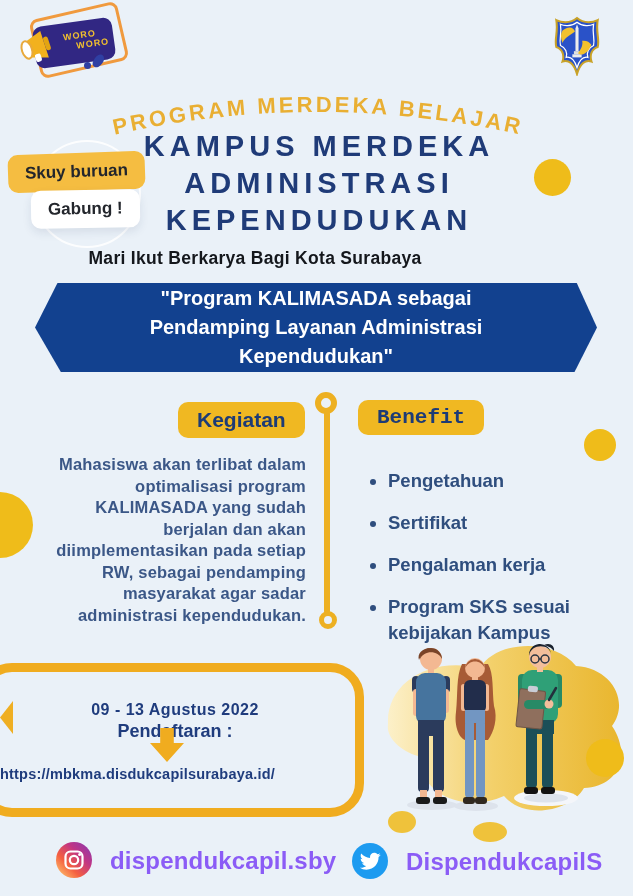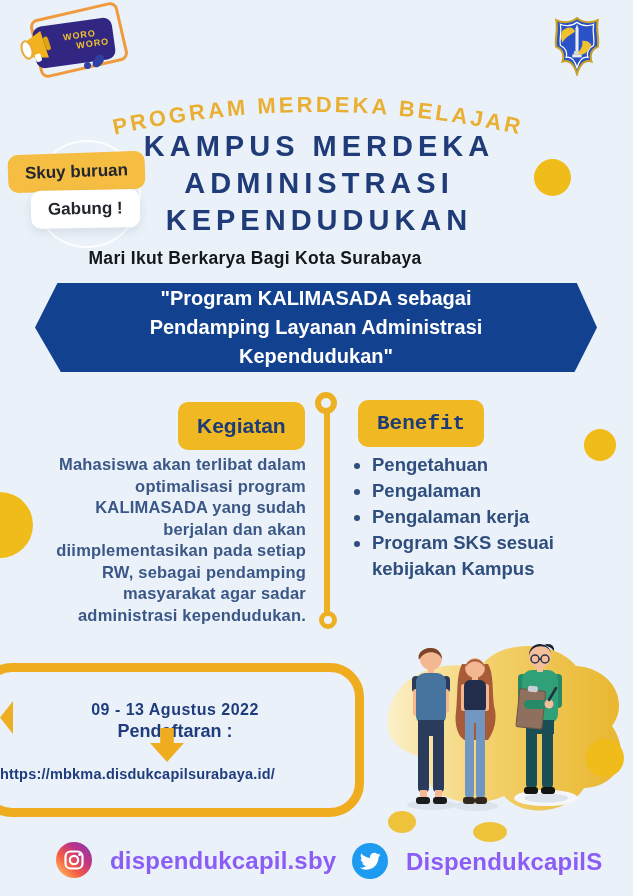--- a/index.html
+++ b/index.html
@@ -43,35 +43,35 @@
     box-shadow:0 4px 10px rgba(30,50,90,.10);}
 
   
   .banner{left:35px;top:283px;width:562px;height:89px;background:#12418F;
     clip-path:polygon(4% 0,96.4% 0,100% 50%,96% 100%,4.6% 100%,0 50%);
     display:flex;flex-direction:column;justify-content:center;align-items:center;
     color:#fff;font-weight:bold;font-size:20px;line-height:29px;text-align:center;}
 
   
   .badge{background:#F0B822;color:#1D3B76;font-weight:bold;font-size:21px;
-    padding:12px 19px;border-radius:10px;}
+    padding:6px 19px;border-radius:10px;}
   .badge-kegiatan{left:178px;top:402px;}
   .badge-benefit{left:358px;top:400px;font-family:Liberation Mono, monospace;}
   .tl-ring-top{left:315px;top:392px;width:10px;height:10px;border:6px solid #EDB022;
     border-radius:50%;background:#EAF1F8;}
   .tl-line{left:324px;top:411px;width:6px;height:203px;background:#EDB022;border-radius:3px;}
   .tl-ring-bot{left:319px;top:611px;width:8px;height:8px;border:5px solid #EDB022;
     border-radius:50%;background:#EAF1F8;}
 
   
   .kegiatan-body{left:38px;top:454px;width:268px;text-align:right;color:#3B5787;
     font-weight:bold;font-size:16.5px;line-height:21.5px;letter-spacing:.2px;}
   .benefit-list{left:352px;top:452px;width:220px;margin:0;padding:0 0 0 20px;
     color:#2F4E7E;font-weight:bold;font-size:18.5px;line-height:26px;}
-  .benefit-list li{margin:0;}
+  .benefit-list li{margin:16px;}
 
   
   .dot-gold{background:#EFBC1A;border-radius:50%;}
   .dec-c1{left:534px;top:159px;width:37px;height:37px;}
   .dec-c2{left:584px;top:429px;width:32px;height:32px;}
   .dec-half{left:-33px;top:492px;width:66px;height:66px;}
   .dec-tri{left:0;top:701px;width:13px;height:33px;background:#EFAF23;
     clip-path:polygon(100% 0,0 50%,100% 100%);}
 
   
@@ -157,21 +157,21 @@
   <div class="abs badge badge-kegiatan">Kegiatan</div>
   <div class="abs badge badge-benefit">Benefit</div>
   <div class="abs tl-ring-top"></div>
   <div class="abs tl-line"></div>
   <div class="abs tl-ring-bot"></div>
 
   <div class="abs kegiatan-body">Mahasiswa akan terlibat dalam optimalisasi program KALIMASADA yang sudah berjalan dan akan diimplementasikan pada setiap RW, sebagai pendamping masyarakat agar sadar administrasi kependudukan.</div>
 
   <ul class="abs benefit-list">
     <li>Pengetahuan</li>
-    <li>Pengalaman</li>
+    <li>Sertifikat</li>
     <li>Pengalaman kerja</li>
     <li>Program SKS sesuai kebijakan Kampus</li>
   </ul>
 
   <div class="abs dot-gold dec-c1"></div>
   <div class="abs dot-gold dec-c2"></div>
   <div class="abs dot-gold dec-half"></div>
   <div class="abs dec-tri"></div>
 
   <div class="abs reg-box"></div>

